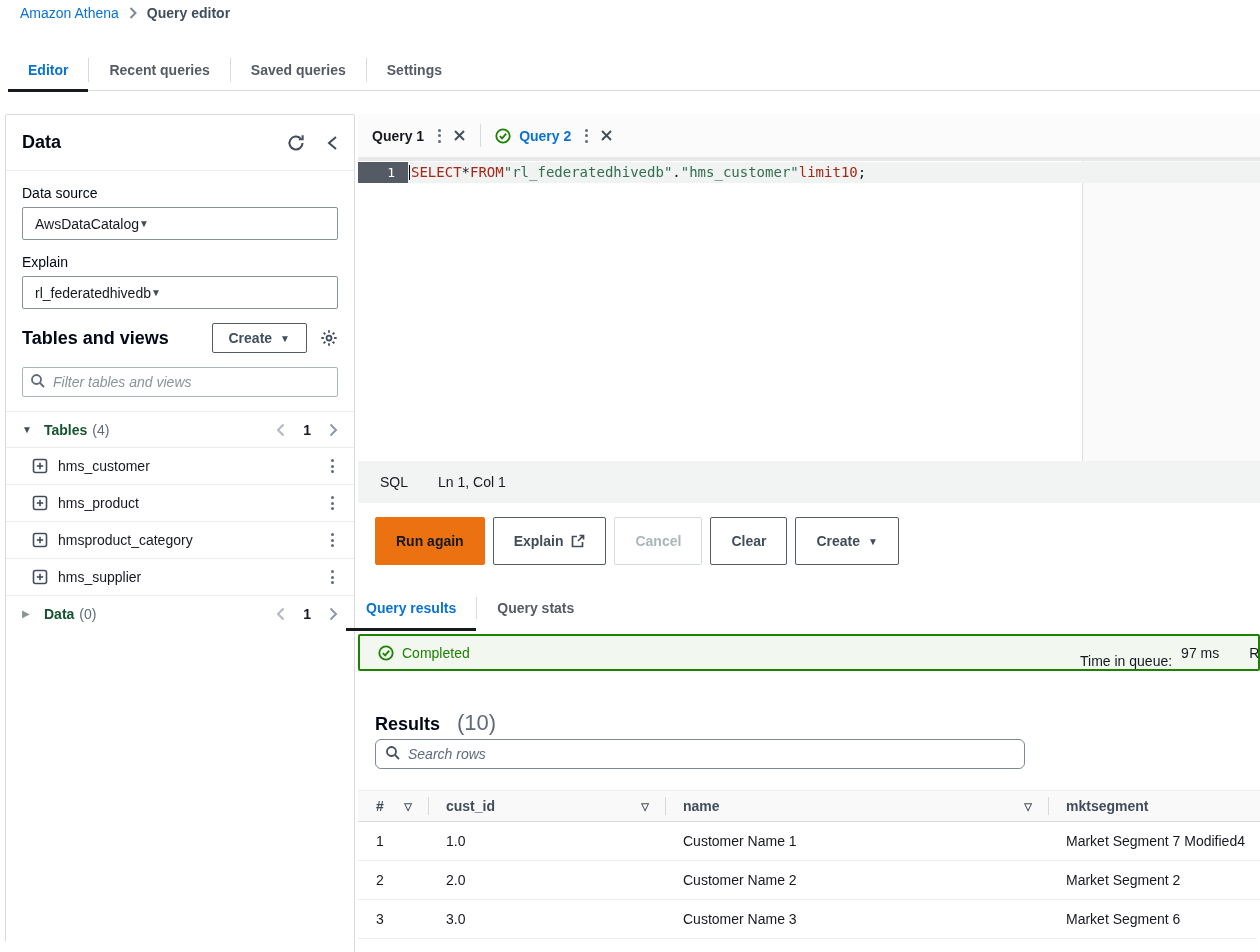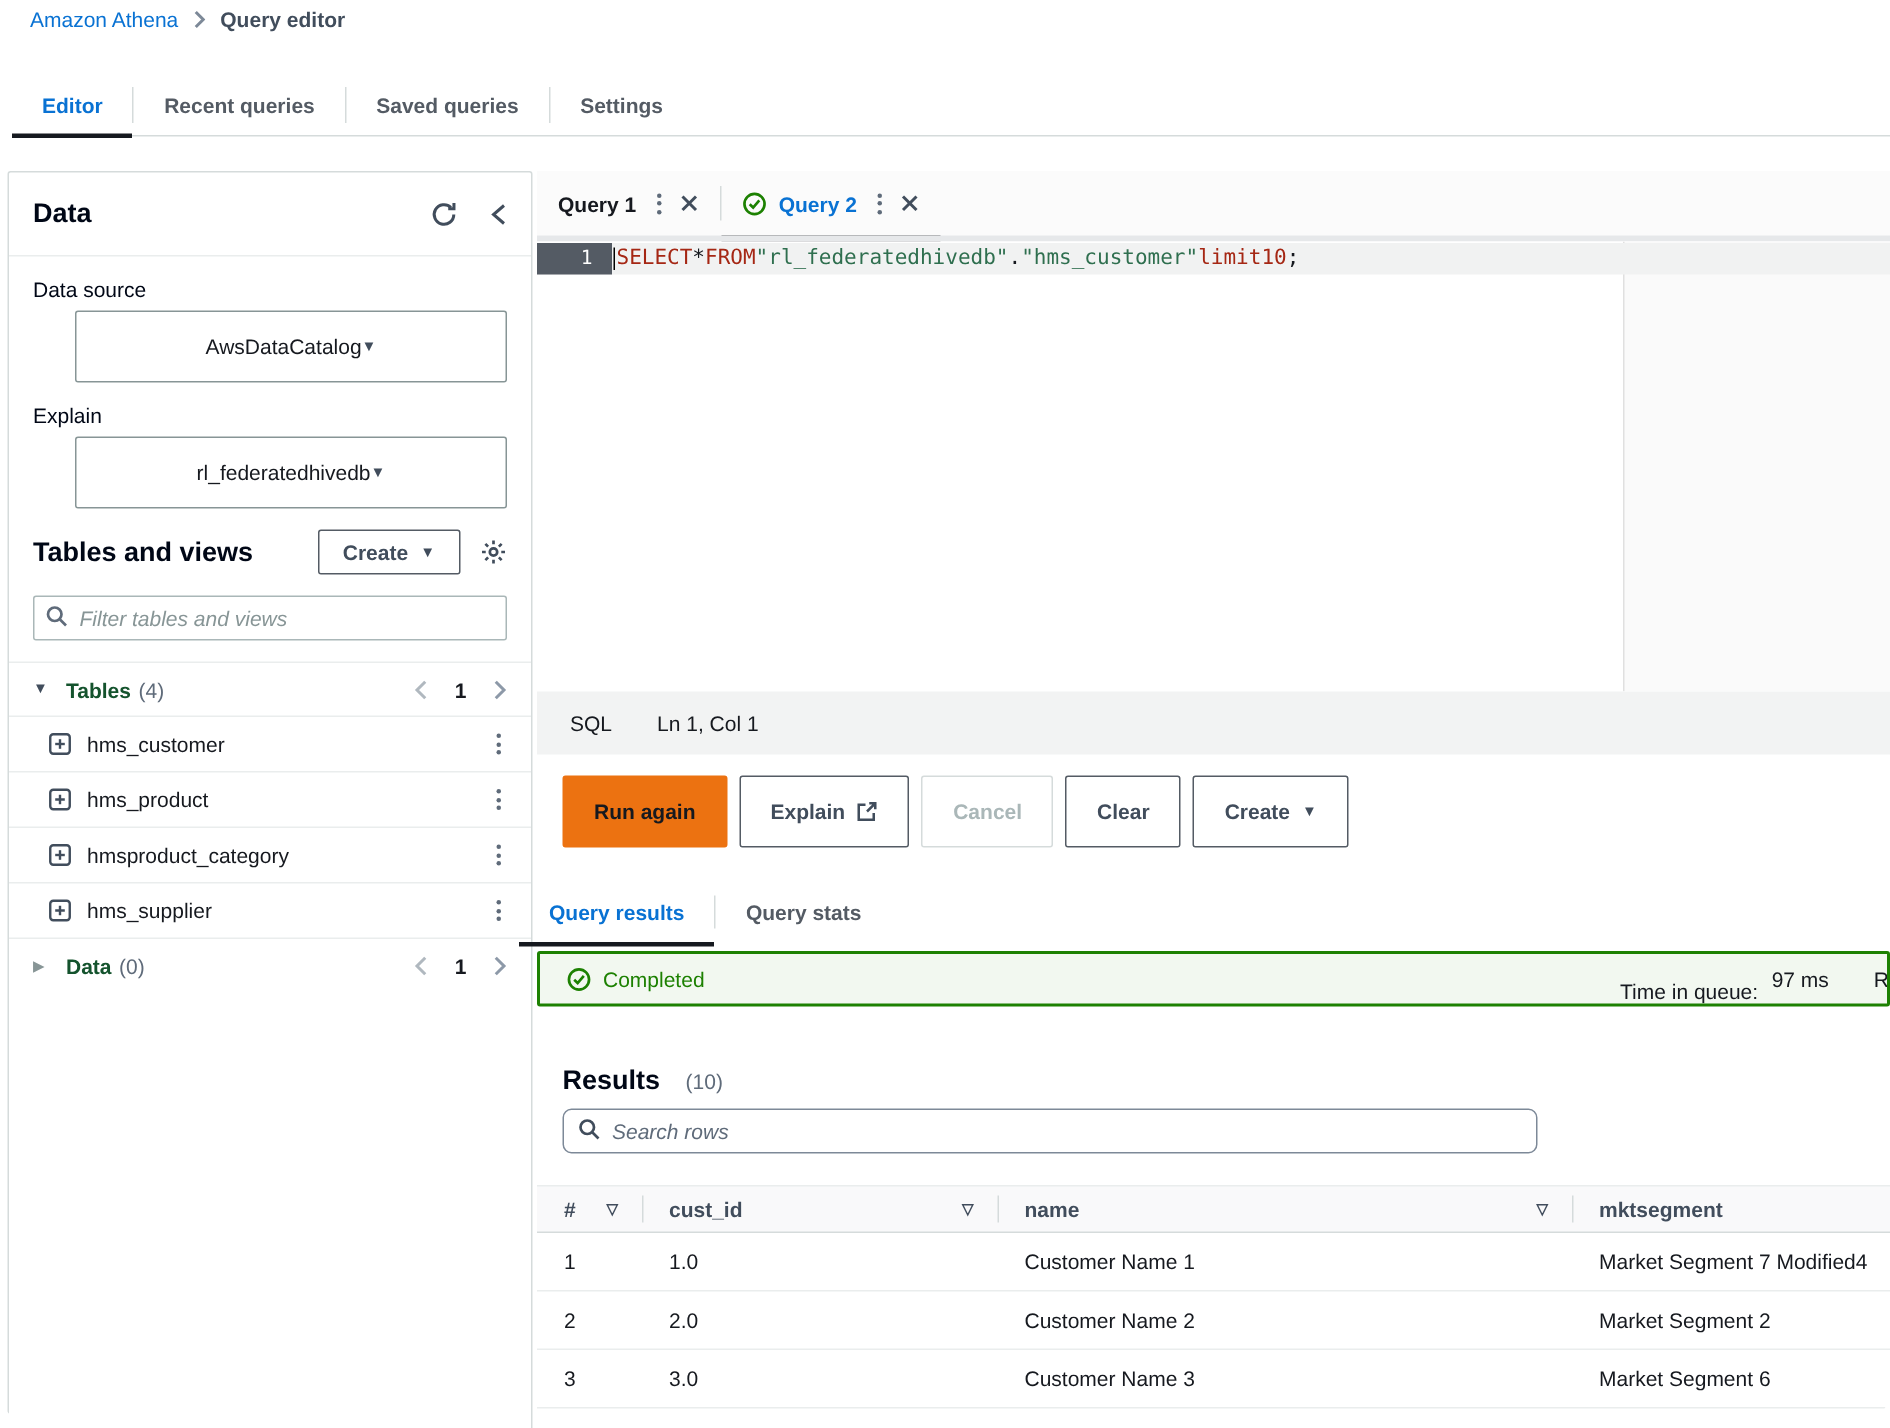--- a/index.html
+++ b/index.html
@@ -20,21 +20,21 @@
   .nav-div { width:1px; background:#d5dbdb; margin:8px 0; }
 
   
   .data-panel { position:absolute; left:5px; top:114px; width:350px; height:845px; background:#fff; border:1px solid #d5dbdb; border-radius:2px; }
   .dp-header { height:56px; display:flex; align-items:center; justify-content:space-between; padding:0 16px; border-bottom:1px solid #eaeded; }
   .dp-title { font-size:18px; font-weight:bold; color:#000716; }
   .dp-header-icons { display:flex; align-items:center; gap:22px; }
   .icon-btn { background:none; border:none; cursor:pointer; display:flex; align-items:center; padding:0; }
   .dp-body { padding:14px 16px 0 16px; }
   .field-label { font-size:14px; color:#000716; margin-bottom:6px; }
-  .select-box { height:48px; border:1px solid #879596; border-radius:2px; background:#fff; display:flex; align-items:center; justify-content:center; padding:0 12px; font-size:14px; color:#16191f; cursor:pointer; margin-bottom:14px;margin-left:28px; }
+  .select-box { height:33px; border:1px solid #879596; border-radius:2px; background:#fff; display:flex; align-items:center; justify-content:flex-start; padding:0 12px; font-size:14px; color:#16191f; cursor:pointer; margin-bottom:14px; }
   .select-caret { font-size:10px; color:#414d5c; }
   .tv-header { display:flex; align-items:center; justify-content:space-between; margin-top:14px; margin-bottom:14px; }
   .tv-title { font-size:18px; font-weight:bold; color:#000716; }
   .tv-actions { display:flex; align-items:center; gap:13px; }
   .btn-create { height:30px; border:1px solid #545b64; border-radius:2px; background:#fff; font-size:14px; font-weight:bold; color:#414d5c; padding:0 16px; display:flex; align-items:center; gap:8px; cursor:pointer; font-family:inherit; }
   .filter-input-wrap { position:relative; margin-bottom:14px; }
   .filter-input { width:100%; height:30px; border:1px solid #aab7b8; border-radius:2px; padding:0 8px 0 30px; font-size:14px; font-style:italic; color:#16191f; font-family:inherit; }
   .filter-input::placeholder { color:#879596; font-style:italic; }
   .input-search-icon { position:absolute; left:8px; top:6px; }
   .section-row { display:flex; align-items:center; height:36px; border-top:1px solid #eaeded; margin:0 -16px; padding:0 16px; }
@@ -90,21 +90,21 @@
   
   .banner { position:absolute; left:358px; top:634px; width:902px; height:37px; background:#f2f8f0; border:2px solid #1d8102; border-radius:2px; display:flex; align-items:center; padding:0 18px; overflow:hidden; }
   .banner-status { display:flex; align-items:center; gap:8px; font-size:14px; color:#1d8102; }
   .banner-right { position:absolute; left:720px; display:flex; align-items:center; font-size:14px; color:#16191f; white-space:nowrap; }
   .queue-label { margin-right:9px;margin-top:16px; }
   .runtime-cut { margin-left:30px; }
 
   
   .results-title-row { position:absolute; left:375px; top:697px; display:flex; align-items:baseline; gap:17px;margin-top:13px; }
   .results-title { font-size:18px; font-weight:bold; color:#000716; }
-  .results-count { font-size:14px; color:#5f6b7a; }
+  .results-count { font-size:22px; color:#5f6b7a; }
   .search-rows-wrap { position:absolute; left:375px; top:739px; width:650px; }
   .search-rows { width:100%; height:30px; border:1px solid #7d8998; border-radius:6px; padding:0 10px 0 32px; font-size:14px; font-style:italic; font-family:inherit; color:#16191f; }
   .search-rows::placeholder { color:#5f6b7a; font-style:italic; }
   .search-rows-icon { position:absolute; left:10px; top:6px; }
 
   
   .rtable { position:absolute; left:358px; top:790px; width:902px; }
   .rt-head { display:grid; grid-template-columns:70px 237px 383px 1fr; height:32px; background:#f9f9fa; border-top:1px solid #eaeded; border-bottom:1px solid #d5dbdb; }
   .rt-hcell { position:relative; display:flex; align-items:center; padding-left:18px; font-size:14px; font-weight:bold; color:#414d5c; }
   .rt-hcell .vdiv { position:absolute; left:0; top:6px; bottom:6px; width:1px; background:#d5dbdb; }

